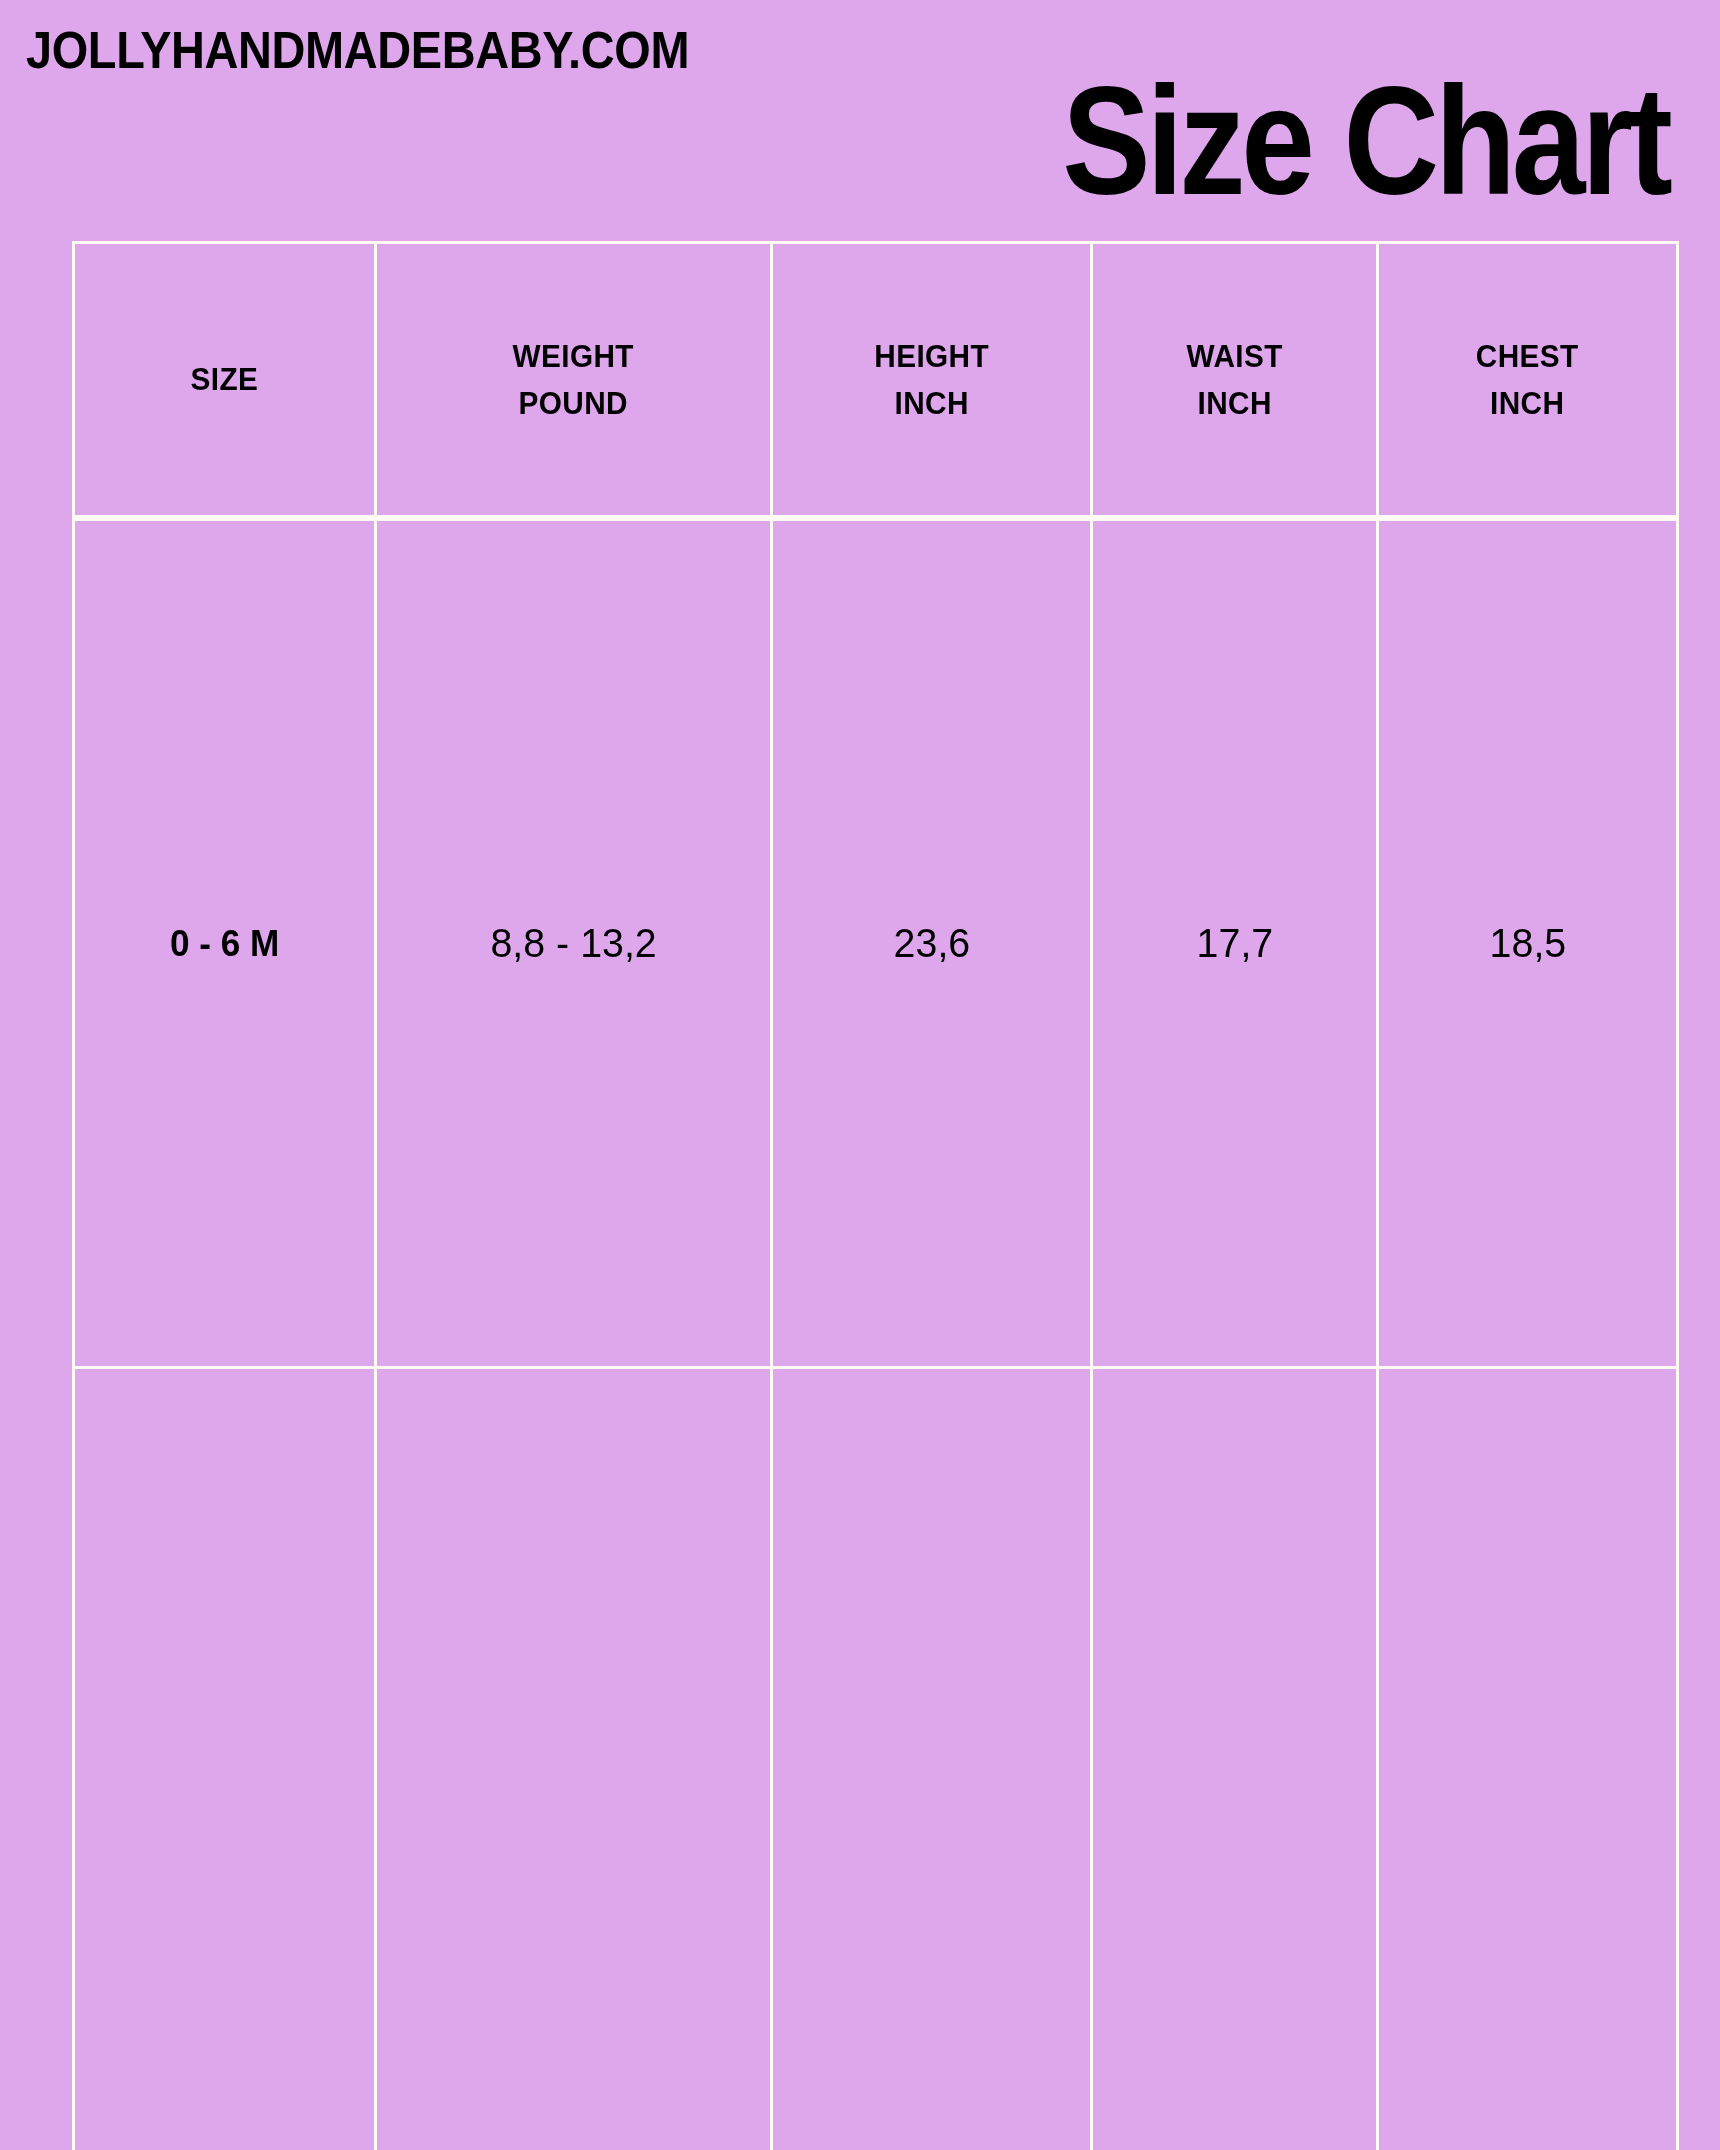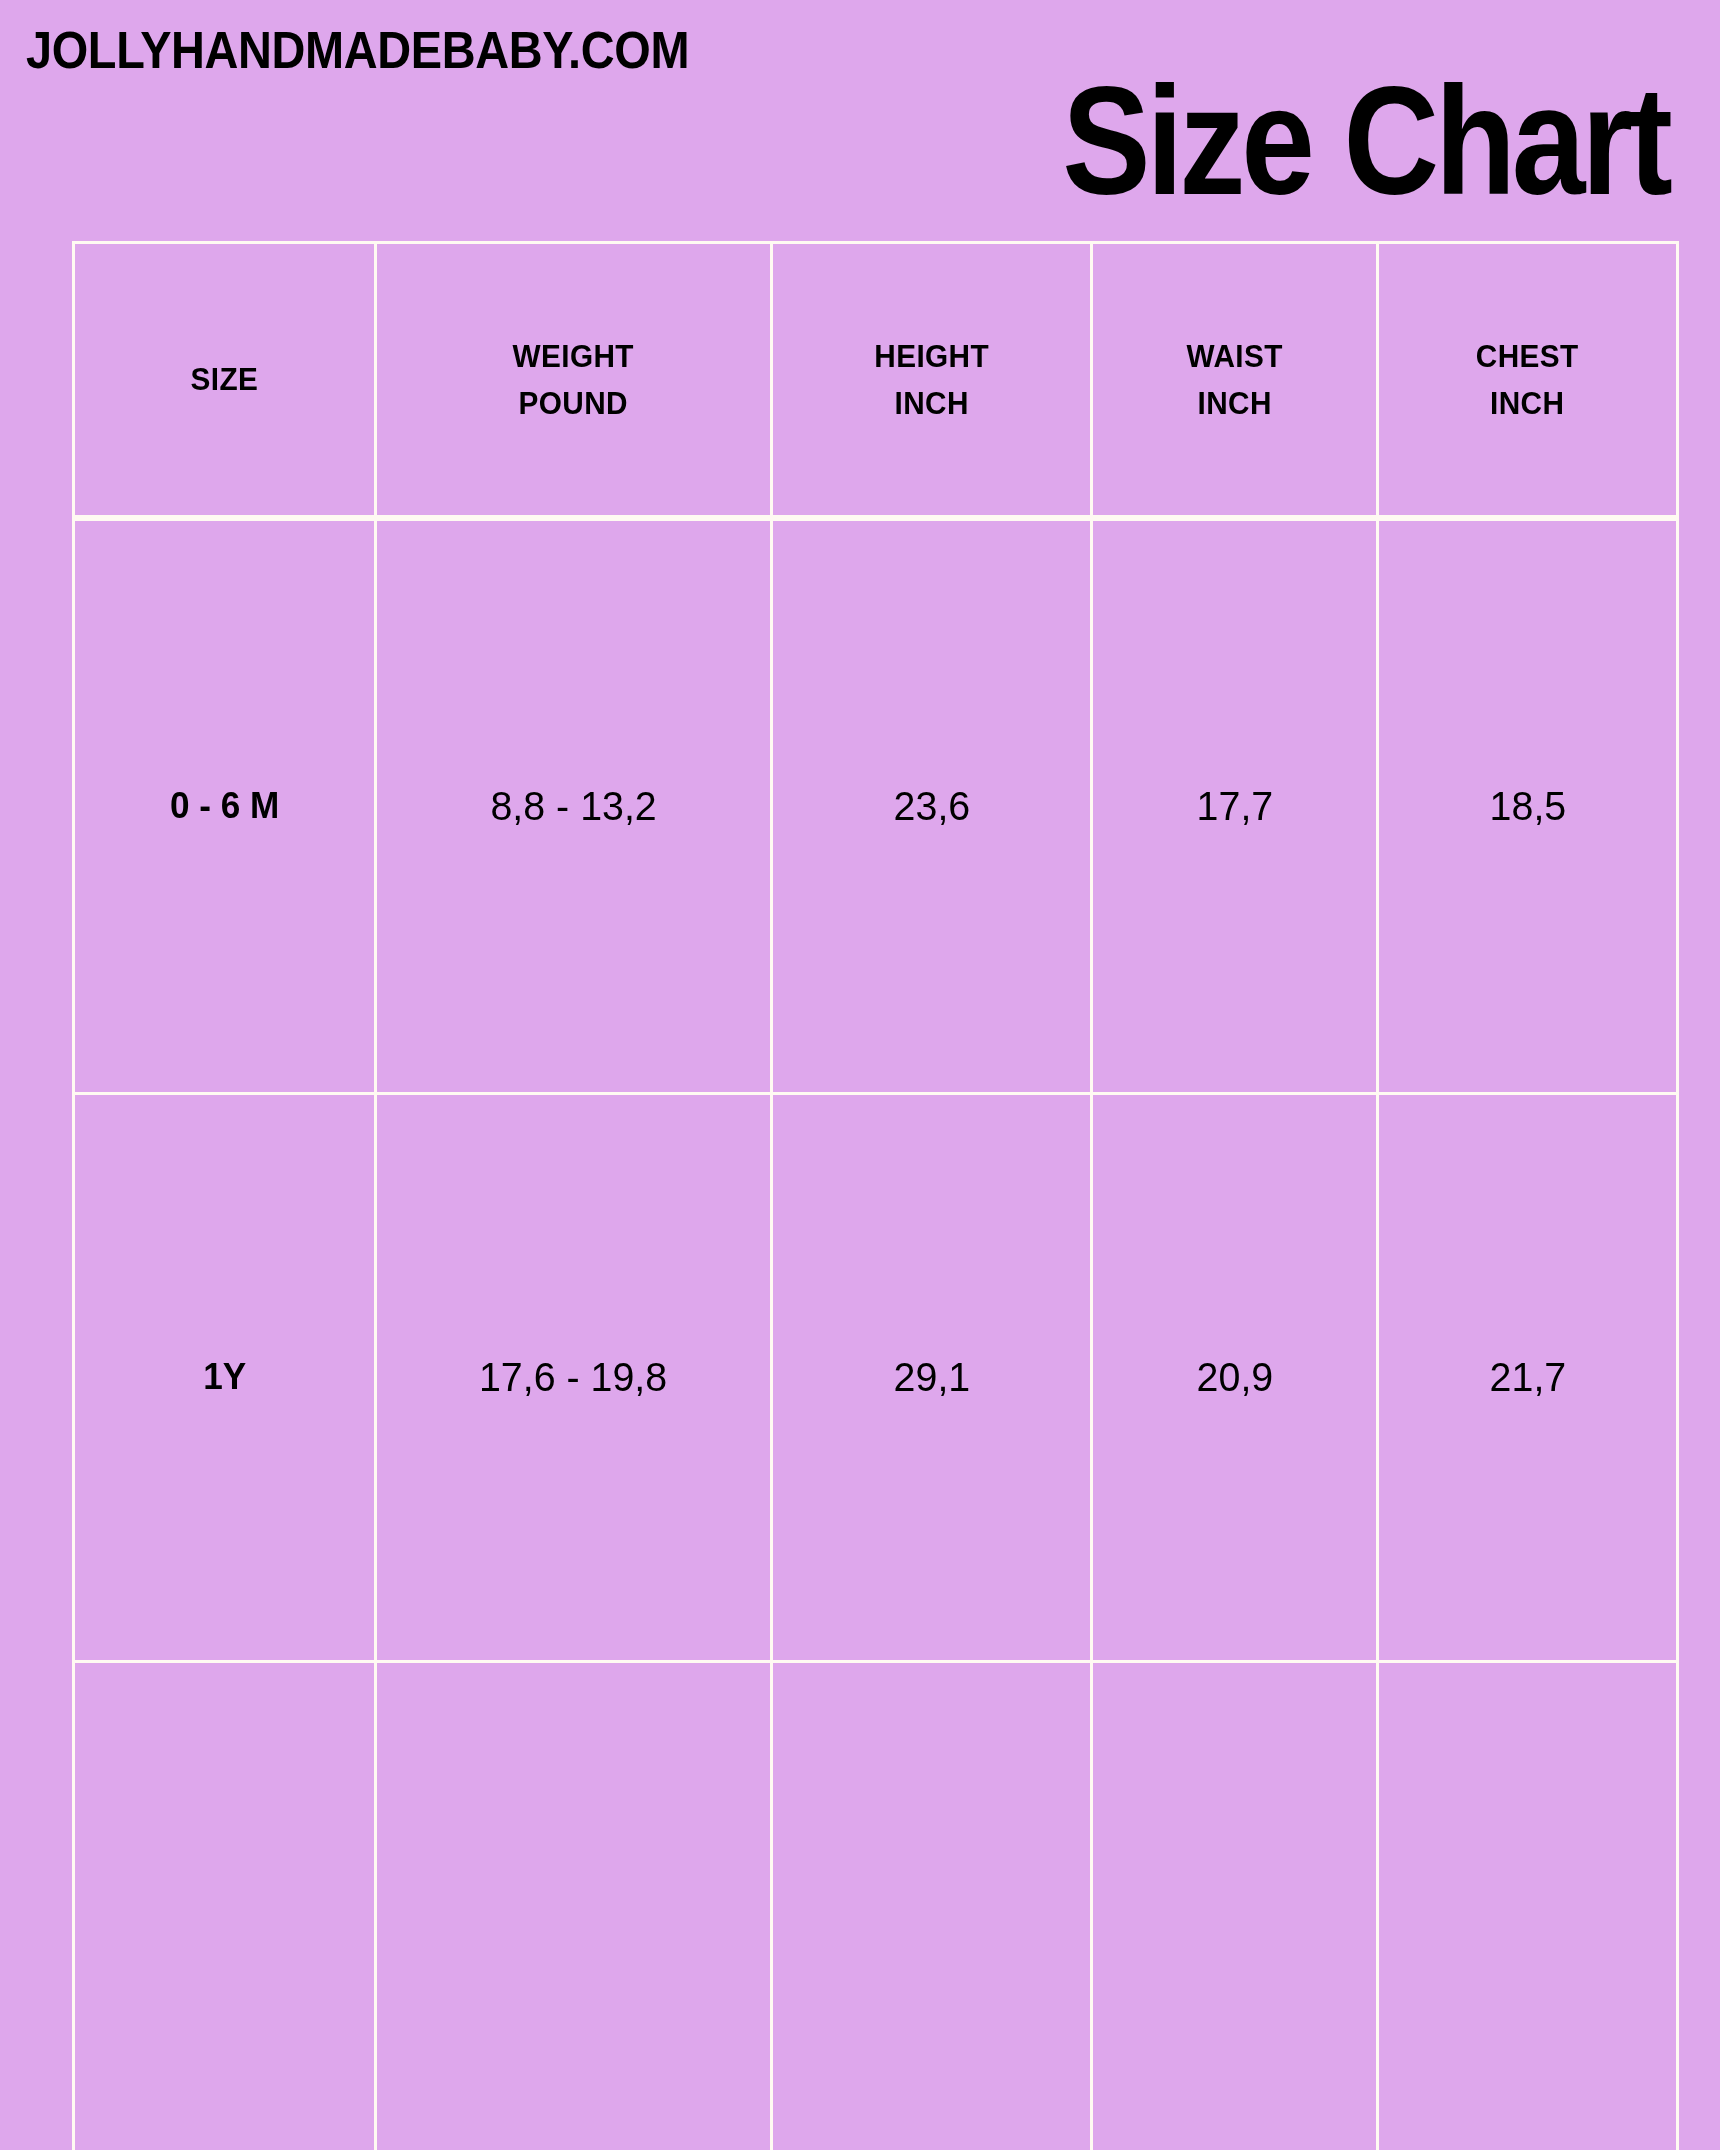--- a/index.html
+++ b/index.html
@@ -191,27 +191,20 @@
 
         <tr>
           <td><span class="size-cell">0 - 6 M</span></td>
           <td><span class="val-cell">8,8 - 13,2</span></td>
           <td><span class="val-cell">23,6</span></td>
           <td><span class="val-cell">17,7</span></td>
           <td><span class="val-cell">18,5</span></td>
         </tr>
 
 
-        <tr>
-          <td><span class="size-cell">1Y</span></td>
-          <td><span class="val-cell">17,6 - 19,8</span></td>
-          <td><span class="val-cell">29,1</span></td>
-          <td><span class="val-cell">20,9</span></td>
-          <td><span class="val-cell">21,7</span></td>
-        </tr>
 
 
 
 
 
 
         <tr>
           <td></td>
           <td></td>
           <td></td>

